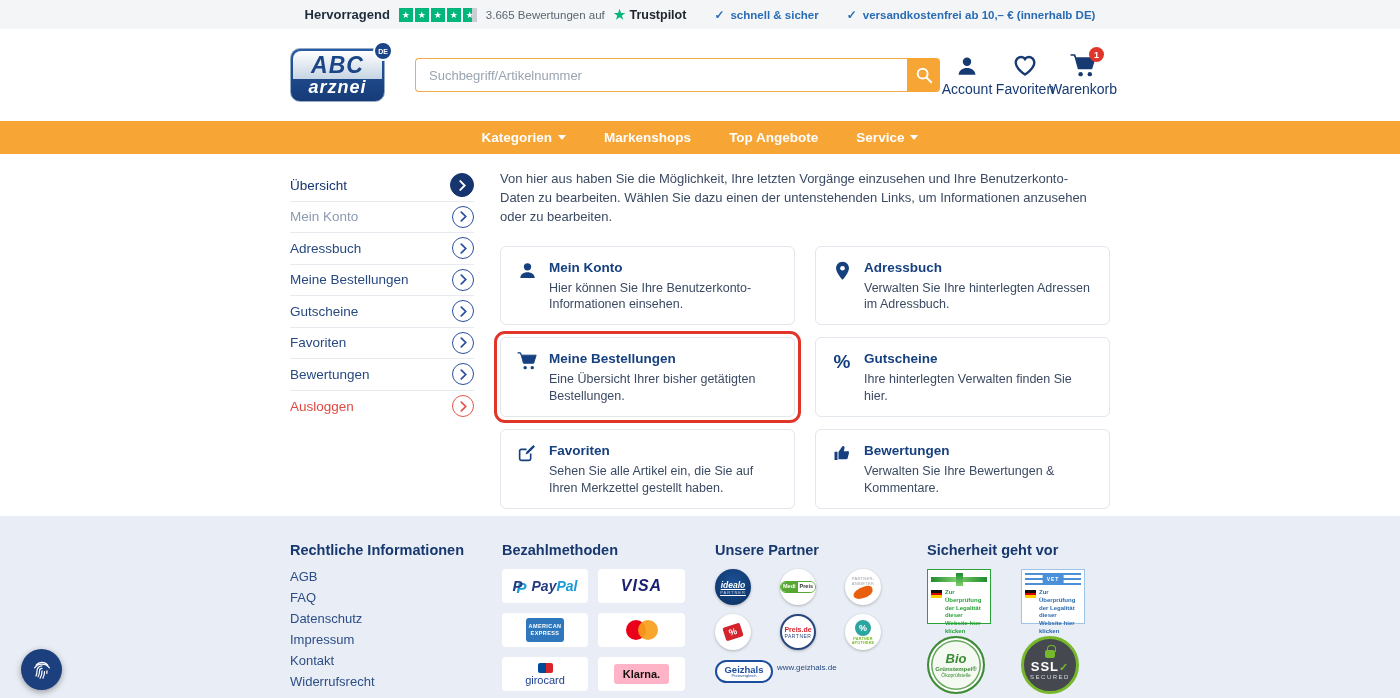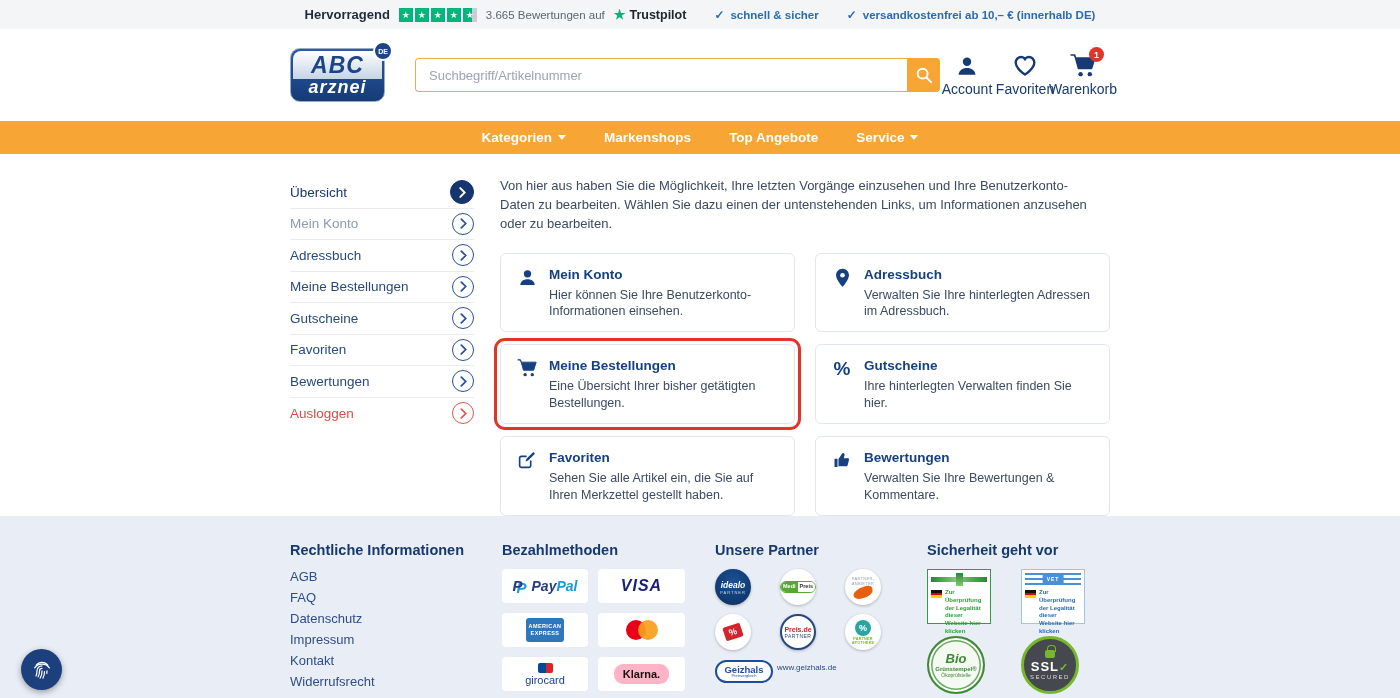--- a/index.html
+++ b/index.html
@@ -42,21 +42,21 @@
   .cart-wrap { position:relative; }
   .cart-badge { position:absolute; top:-6px; right:-8px; width:15px; height:15px; border-radius:50%; background:#e0352b; color:#fff; font-size:9px; font-weight:bold; display:flex; align-items:center; justify-content:center; }
 
   
   .nav { height:33px; background:#f7a534; display:flex; align-items:center; justify-content:center; gap:38px; }
   .nav-item { color:#fff; font-weight:bold; font-size:13.5px; display:flex; align-items:center; gap:6px; cursor:pointer; }
   .caret { width:0; height:0; border:4px solid transparent; border-top:5px solid #fff; margin-top:4px; }
   .rezept-btn { background:#fff; border:none; border-radius:4px; height:27px; padding:0 11px; display:flex; align-items:center; gap:7px; color:#f59a28; font-weight:bold; font-size:13.5px; font-family:"Liberation Sans",sans-serif; box-shadow:0 1px 4px rgba(0,0,0,.18); cursor:pointer; }
 
   
-  .main { width:820px; margin:7px auto; display:flex; gap:26px; padding-top:16px; height:362px;justify-content:center; }
+  .main { width:820px; margin:0 auto; display:flex; gap:26px; padding-top:16px; height:362px;justify-content:center; }
   .sidebar { width:184px; flex:none; }
   .sb-item { height:31.5px; display:flex; align-items:center; justify-content:space-between; border-bottom:1px solid #e7eaef; font-size:13.5px; color:#27497f; cursor:pointer; }
   .sb-item:last-child { border-bottom:none; }
   .sb-circle { width:22px; height:22px; border-radius:50%; border:1px solid #2a4f9e; color:#2a4f9e; display:flex; align-items:center; justify-content:center; flex:none; }
   .sb-item.active { color:#16356f; }
   .sb-item.active .sb-circle { width:24px; height:24px; background:#16356f; border-color:#16356f; color:#fff; }
   .sb-item.muted { color:#8c9ab1; }
   .sb-item.danger { color:#e04a42; }
   .sb-item.danger .sb-circle { border-color:#e2574c; color:#e2574c; }
 
@@ -86,25 +86,25 @@
   .pp-text { font-size:14px; font-weight:bold; font-style:italic; }
   .pp-text .pay { color:#253b80; } .pp-text .pal { color:#179bd7; }
   .visa { font-size:16px; font-weight:bold; font-style:italic; color:#1a1f71; letter-spacing:1px; }
   .amex { width:38px; height:24px; border-radius:3px; background:#2e77bc; color:#fff; display:flex; flex-direction:column; align-items:center; justify-content:center; font-size:5.5px; font-weight:bold; letter-spacing:.4px; line-height:1.25; }
   .mc { display:flex; }
   .mc-red { width:20px; height:20px; border-radius:50%; background:#eb001b; }
   .mc-or { width:20px; height:20px; border-radius:50%; background:#f79e1b; margin-left:-8px; opacity:.92; }
   .giro { display:flex; flex-direction:column; align-items:center; line-height:1; }
   .giro-icon { width:15px; height:10px; border-radius:2px; background:linear-gradient(90deg,#004a99 55%,#d8232a 55%); margin-bottom:2px; }
   .giro-text { font-size:11px; color:#1d3d8f; }
-  .klarna { background:#ffb3c7; border-radius:9px; padding:4px 9px; font-size:11px; font-weight:bold; color:#17120f; }
+  .klarna { background:#ffb3c7; border-radius:3px; padding:4px 9px; font-size:11px; font-weight:bold; color:#17120f; }
 
   .partner-grid { display:grid; grid-template-columns:repeat(3,36px); gap:9px 29px; }
   .badge { width:36px; height:36px; border-radius:50%; display:flex; flex-direction:column; align-items:center; justify-content:center; box-shadow:0 1px 3px rgba(0,0,0,.25); background:#fff; cursor:pointer; overflow:hidden; text-align:center; }
-  .b-idealo { background:radial-gradient(circle at 50% 35%,#1c5096,#0a2f5e); color:#fff; }
+  .b-idealo { background:radial-gradient(circle at 50% 35%,#1c5096,#0a2f5e); color:#fff;text-decoration:underline; }
   .idealo-main { font-size:8.5px; font-weight:bold; font-style:italic; }
   .idealo-sub { font-size:4px; letter-spacing:1px; color:#cdd8ea; }
   .mp-pill { display:flex; border-radius:8px; overflow:hidden; border:1px solid #57a833; font-size:5.5px; font-weight:bold; line-height:1; }
   .mp-a { background:#57a833; color:#fff; padding:2px 2px; }
   .mp-b { background:#fff; color:#333; padding:2px 2px; }
   .fuchs-label { font-size:4px; color:#9a9fa8; letter-spacing:.3px; }
   .fox { width:20px; height:11px; background:#e8600f; border-radius:70% 30% 60% 40%; transform:rotate(-14deg); margin:1px 0; }
   .sp-tag { background:#d5232e; color:#fff; transform:rotate(-18deg); font-size:9px; font-weight:bold; padding:2px 5px; border-radius:2px; }
   .b-preisde { border:2px solid #28477e; }
   .pd-main { font-size:7px; font-weight:bold; color:#d5232e; }

